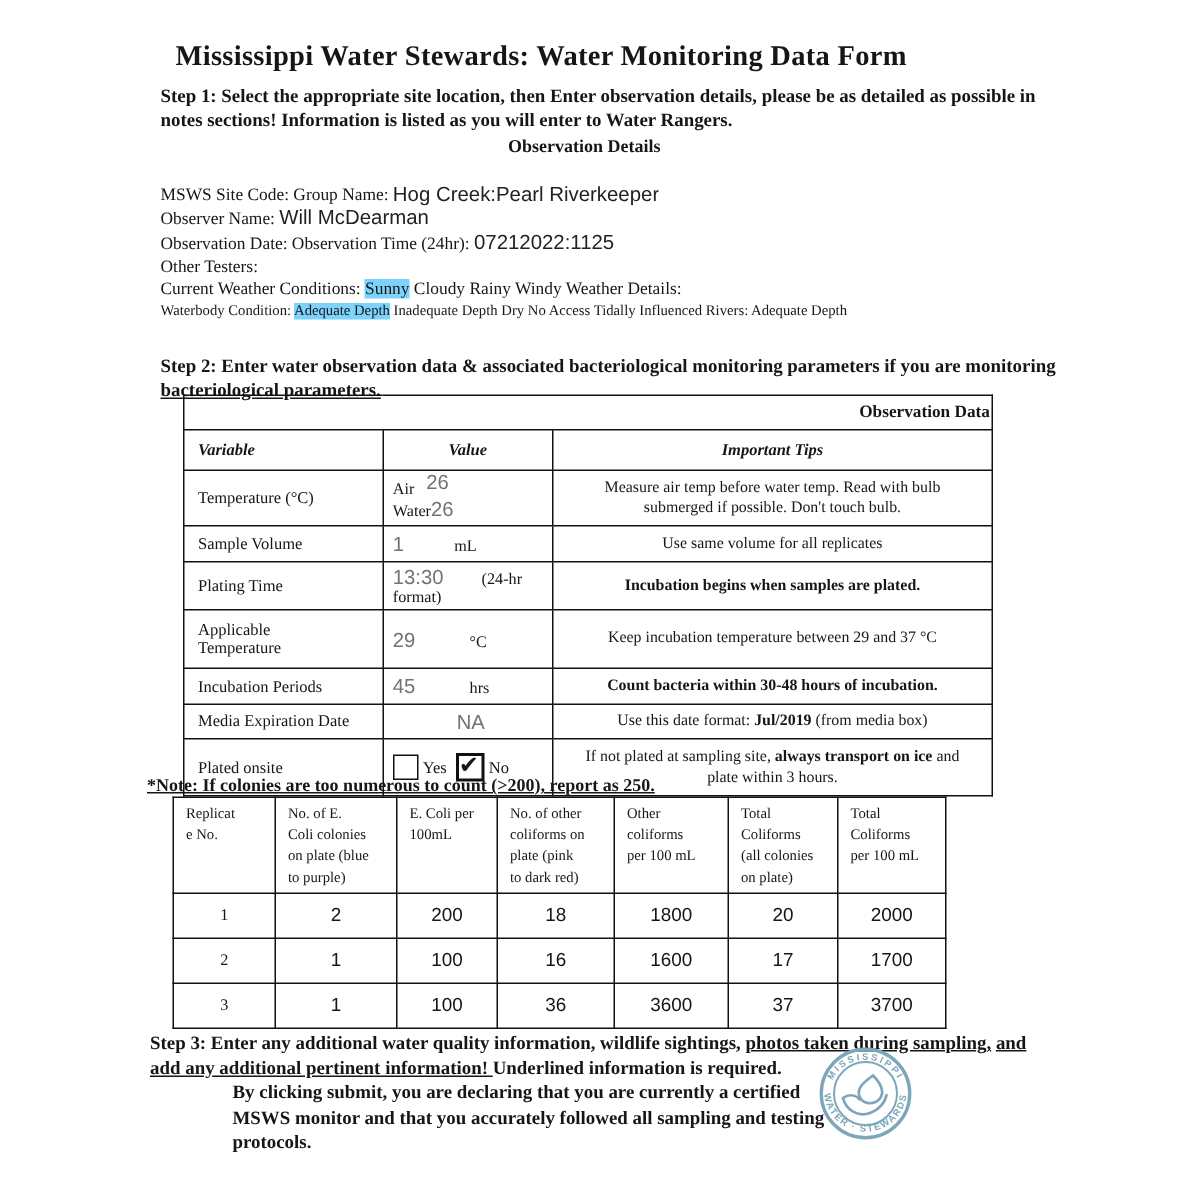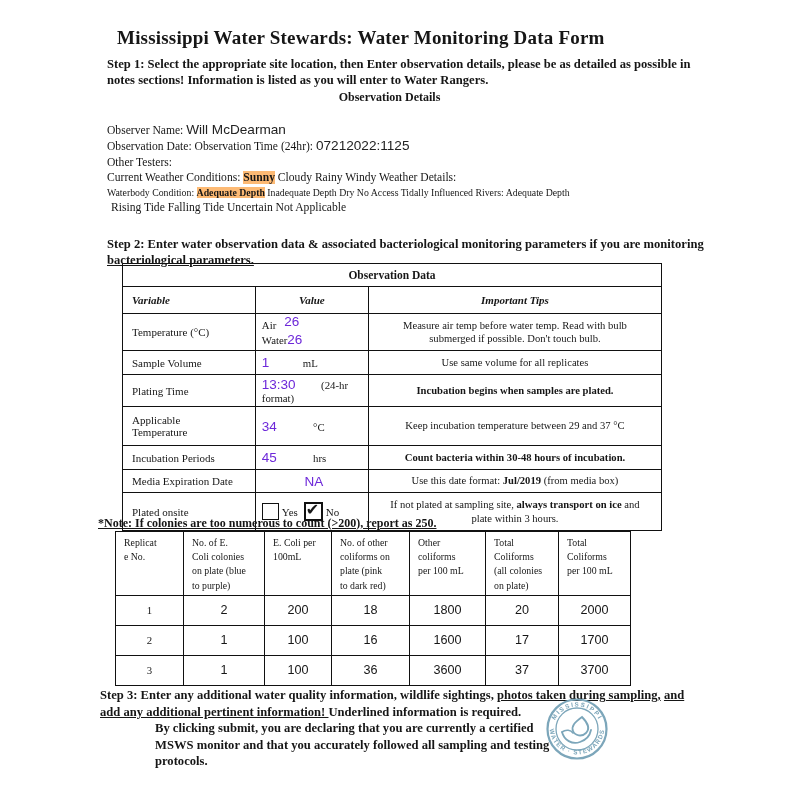--- a/index.html
+++ b/index.html
@@ -4,43 +4,43 @@
 <style>
   html,body{margin:0;padding:0;}
   body{
     width:800px;height:800px;background:#ffffff;position:relative;
     font-family:"Liberation Serif","DejaVu Serif",serif;color:#161616;
     -webkit-font-smoothing:antialiased;
   }
   .abs{position:absolute;}
   .bold{font-weight:bold;}
   .ul{text-decoration:underline;}
-  .hl{background:#fdba74;font-weight:bold;}
+  .hl{background:#7dd3fc;}
 
   .doc-title{left:117px;top:27px;font-size:19px;font-weight:bold;letter-spacing:.2px;}
   .step1{left:107px;top:56px;width:600px;font-size:12.6px;font-weight:bold;line-height:1.3;}
 
   .obs-details{left:107px;top:90px;width:565px;font-size:11.6px;line-height:15.2px;}
   .obs-details .heading{text-align:center;font-weight:bold;font-size:12px;margin-bottom:17px;}
   .fieldval{font-family:"Liberation Sans","DejaVu Sans",sans-serif;font-size:13.6px;color:#222;}
   .clip{display:inline-block;max-width:207px;overflow:hidden;white-space:nowrap;vertical-align:bottom;}
   .line-small{font-size:9.8px;}
   .line-tide{margin-left:4px;}
 
   .step2{left:107px;top:236px;width:600px;font-size:12.6px;font-weight:bold;line-height:1.3;}
 
   table{border-collapse:collapse;}
   .obs-table{left:122px;top:263px;width:540px;}
   .obs-table td,.obs-table th{border:1.4px solid #111;}
-  .obs-table .ttl{text-align:center;font-weight:bold;font-size:11.5px;height:20px;}
+  .obs-table .ttl{text-align:right;font-weight:bold;font-size:11.5px;height:20px;}
   .obs-table .colhead{font-style:italic;font-weight:bold;font-size:11px;height:24px;text-align:center;}
   .obs-table .var{width:128px;font-size:11px;padding:3px 4px 3px 9px;vertical-align:middle;white-space:pre-line;}
   .obs-table .val{width:108px;font-size:10.8px;padding:2px 2px 2px 6px;vertical-align:middle;}
   .obs-table .tip{width:304px;font-size:10.6px;text-align:center;vertical-align:middle;padding:2px 10px;line-height:1.25;}
-  .inval{font-family:"Liberation Sans","DejaVu Sans",sans-serif;font-size:13.5px;color:#6d28d9;}
+  .inval{font-family:"Liberation Sans","DejaVu Sans",sans-serif;font-size:13.5px;color:#737373;}
   .raised{position:relative;top:-3px;left:8px;}
   .unit{font-size:10.8px;margin-left:20px;}
   .cbx{display:inline-block;width:15px;height:15px;border:1.5px solid #111;background:#fff;vertical-align:middle;position:relative;margin-right:3px;}
   .cbx.checked{border-width:2.3px;}
   .cbx .mark{position:absolute;left:0px;top:-4px;font-size:16px;font-weight:bold;font-family:"DejaVu Sans",sans-serif;}
   .cblabel{vertical-align:middle;font-size:11px;margin-right:6px;}
 
   .note{left:98px;top:516px;font-size:12px;font-weight:bold;text-decoration:underline;}
 
   .rep-table{left:115px;top:531px;}
@@ -60,37 +60,40 @@
 </head>
 <body>
 
 <div class="abs doc-title">Mississippi Water Stewards: Water Monitoring Data Form</div>
 
 <div class="abs step1">Step 1: Select the appropriate site location, then Enter observation details, please be as detailed as  possible in notes sections! Information is listed as you will enter to Water Rangers.</div>
 
 <div class="abs obs-details">
   <div class="heading">Observation Details</div>
   <div>
+    <span>MSWS Site Code: Group Name:</span>
+    <span class="fieldval clip">Hog Creek:Pearl Riverkeeper</span>
+  </div>
+  <div>
     <span>Observer Name:</span>
     <span class="fieldval">Will McDearman</span>
   </div>
   <div>
     <span>Observation Date: Observation Time (24hr):</span>
     <span class="fieldval">07212022:1125</span>
   </div>
   <div>
     <span>Other Testers:</span>
   </div>
   <div>
     <span>Current Weather Conditions: </span><span class="hl">Sunny</span><span> Cloudy Rainy Windy Weather Details:</span>
   </div>
   <div class="line-small">
     <span>Waterbody Condition: </span><span class="hl">Adequate Depth</span><span> Inadequate Depth Dry No Access Tidally Influenced Rivers:  Adequate Depth</span>
   </div>
-  <div class="line-tide">Rising Tide Falling Tide Uncertain Not Applicable</div>
 </div>
 
 <div class="abs step2">
   <span>Step 2: Enter water observation data &amp; associated bacteriological monitoring parameters if you are  monitoring </span><span class="ul">bacteriological parameters.</span>
 </div>
 
 <table class="abs obs-table">
   <tbody>
       <tr>
         <td class="ttl" colspan="3">Observation Data</td>
@@ -114,21 +117,21 @@
     <td class="tip">Use same volume for all replicates</td>
   </tr>
   <tr style="height:24px;">
     <td class="var">Plating Time</td>
     <td class="val"><span class="inval">13:30</span>&nbsp;&nbsp;<span class="unit">(24-hr format)</span></td>
     <td class="tip bold">Incubation begins when samples are plated.</td>
   </tr>
   <tr style="height:39px;">
     <td class="var">Applicable
 Temperature</td>
-    <td class="val"><span class="inval">34</span>&nbsp;&nbsp;&nbsp;&nbsp;&nbsp;&nbsp;<span class="unit">°C</span></td>
+    <td class="val"><span class="inval">29</span>&nbsp;&nbsp;&nbsp;&nbsp;&nbsp;&nbsp;<span class="unit">°C</span></td>
     <td class="tip">Keep incubation temperature between 29 and 37 °C</td>
   </tr>
   <tr style="height:24px;">
     <td class="var">Incubation Periods</td>
     <td class="val"><span class="inval">45</span>&nbsp;&nbsp;&nbsp;&nbsp;&nbsp;&nbsp;<span class="unit">hrs</span></td>
     <td class="tip bold">Count bacteria within 30-48 hours of incubation.</td>
   </tr>
   <tr style="height:23px;">
     <td class="var">Media Expiration  Date</td>
     <td class="val" style="text-align:center;"><span class="inval">NA</span></td>

